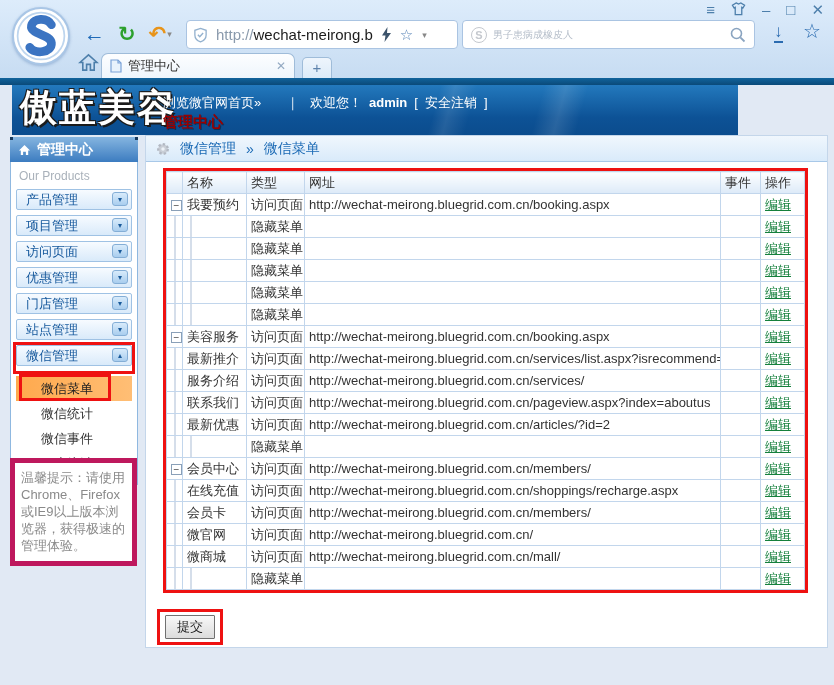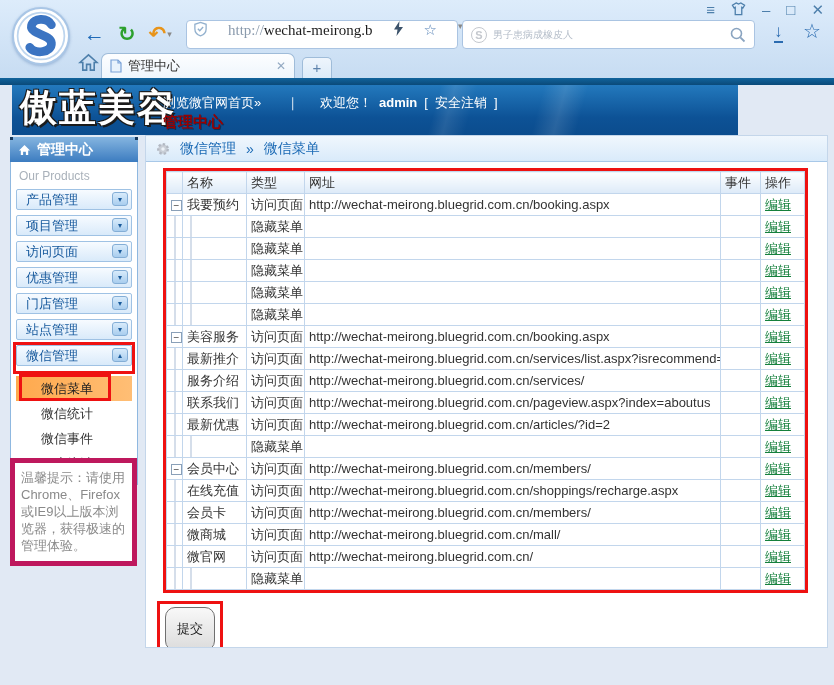--- a/index.html
+++ b/index.html
@@ -20,21 +20,21 @@
                  align-items:center; justify-content:center; z-index:5; }
   .navbtns { position:absolute; left:84px; top:21px; display:flex; gap:13px;
              align-items:center; }
   .nav-ic { font-weight:bold; font-size:21px; line-height:26px; }
   .ic-back { color:#1f6ab8; }
   .ic-refresh { color:#2ca02c; }
   .ic-undo { color:#e8941a; }
   .mini-caret { font-size:9px; color:#888; margin-left:1px; }
   .addr { position:absolute; left:186px; top:20px; width:272px; height:29px;
           background:#fff; border:1px solid #aac4e2; border-radius:4px;
-          display:flex; align-items:flex-start; padding:0 6px; gap:20px;font-family:Liberation Serif, serif; }
+          display:flex; align-items:center; padding:0 6px; gap:8px; }
   .addr .scheme { color:#8a9aac; font-size:15px; }
   .addr .host { color:#1c1c1c; font-size:15px; font-weight:500;
                 white-space:nowrap; }
   .addr-star { color:#5b86b8; font-size:15px; }
   .searchbox { position:absolute; left:462px; top:20px; width:293px; height:29px;
                background:#fff; border:1px solid #aac4e2; border-radius:4px;
                display:flex; align-items:center; padding:0 8px; gap:6px; }
   .s-mini { width:16px; height:16px; border:1px solid #c4c8ce; border-radius:50%;
             color:#c4c8ce; font-size:11px; font-weight:bold; display:flex;
             align-items:center; justify-content:center; flex:0 0 auto; }
@@ -111,41 +111,41 @@
   .tipbox { position:absolute; left:10px; top:458px; width:127px;
             background:#fff; border:5px solid #be185d; padding:7px 6px;
             color:#8a8a8a; font-size:13px; line-height:1.3; }
 
   
   .main { position:absolute; left:145px; top:135px; width:683px; height:513px;
           background:#fff; border:1px solid #c4d6ea; overflow:hidden; }
   .crumb { height:26px; background:linear-gradient(to bottom,#f0f7fd,#d9eafa);
            border-bottom:1px solid #a8c8e8; display:flex; align-items:center;
            gap:10px; padding-left:10px; font-size:14px; color:#1b6ab5; }
-  .red-frame { margin:6px 0 0 17px; width:645px; border:3px solid #ee1111; }
+  .red-frame { margin:6px 0 8px 17px; width:645px; border:3px solid #ee1111; }
   table.menu { border-collapse:collapse; table-layout:fixed; width:639px;
                font-size:13px; }
   table.menu td,table.menu th { border:1px solid #c2d6ec; height:22px;
                padding:0 0 0 4px; text-align:left; overflow:hidden;
                white-space:nowrap; font-weight:normal; color:#333; }
   table.menu th { background:linear-gradient(to bottom,#fdfeff,#ddeaf8); }
   .c-exp { width:16px; } .c-name { width:64px; } .c-type { width:58px; }
   .c-url { width:416px; } .c-evt { width:40px; } .c-act { width:44px; }
   .url-txt { color:#2a3a52; }
   .edit-link { color:#15803d; text-decoration:underline; cursor:pointer; }
   .minus-box { display:inline-block; width:11px; height:11px; line-height:9px;
                border:1px solid #8aa0b8; background:#fff; color:#444;
                font-size:10px; text-align:center; cursor:pointer; }
   td.treeline { background-image:linear-gradient(to right,transparent 7px,#aabdd4 7px,#aabdd4 8px,transparent 8px); }
   td.name-child { padding-left:14px; }
   .submit-zone { margin:8px 0 0 11px; display:inline-block;
                  border:3px solid #ee1111; padding:3px 5px; }
-  .submit-btn { font-size:13px; color:#222; padding:12px 11px;
+  .submit-btn { font-size:13px; color:#222; padding:2px 11px;
                 background:linear-gradient(to bottom,#f8f8f8,#dcdcdc);
-                border:1px solid #707070; border-radius:10px; cursor:pointer;
+                border:1px solid #707070; border-radius:1px; cursor:pointer;
                 font-family:inherit; }
   .note { margin:5px 0 0 13px; color:#dd0000; font-size:13px;
           font-weight:bold; }
 
   .footer { position:absolute; left:0; top:648px; width:834px; height:37px;
             text-align:center; padding-top:13px; color:#8593a5;
             font-size:13px; }
   svg { display:block; }
 </style>
 </head>
@@ -230,21 +230,21 @@
     </div>
     <div class="newtab">+</div>
   </div>
   <div class="darkstrip"></div>
 
   <div class="banner">
     <div class="brand">傲蓝美容</div>
     <div class="hdr-links">
       <span>浏览微官网首页»</span>
       <span style="margin-left:18px;">｜</span>
-      <span style="margin-left:14px;">欢迎您！</span>
+      <span style="margin-left:4px;">欢迎您！</span>
       <span class="uname">admin</span>
       <span>[</span>
       <span>安全注销</span>
       <span>]</span>
     </div>
     <div class="hdr-sub">管理中心</div>
   </div>
 
   <div class="sidebar">
     <div class="side-hd">
@@ -454,31 +454,31 @@
             <tr>
               <td class="treeline"></td>
               <td class="name-child">会员卡</td>
               <td>访问页面</td>
               <td class="url-txt">http://wechat-meirong.bluegrid.com.cn/members/</td>
               <td></td>
               <td><span class="edit-link">编辑</span></td>
             </tr>
             <tr>
               <td class="treeline"></td>
+              <td class="name-child">微官网</td>
+              <td>访问页面</td>
+              <td class="url-txt">http://wechat-meirong.bluegrid.com.cn/</td>
+              <td></td>
+              <td><span class="edit-link">编辑</span></td>
+            </tr>
+            <tr>
+              <td class="treeline"></td>
               <td class="name-child">微商城</td>
               <td>访问页面</td>
               <td class="url-txt">http://wechat-meirong.bluegrid.com.cn/mall/</td>
-              <td></td>
-              <td><span class="edit-link">编辑</span></td>
-            </tr>
-            <tr>
-              <td class="treeline"></td>
-              <td class="name-child">微官网</td>
-              <td>访问页面</td>
-              <td class="url-txt">http://wechat-meirong.bluegrid.com.cn/</td>
               <td></td>
               <td><span class="edit-link">编辑</span></td>
             </tr>
             <tr>
               <td class="treeline"></td>
               <td class="treeline"></td>
               <td>隐藏菜单</td>
               <td class="url-txt"></td>
               <td></td>
               <td><span class="edit-link">编辑</span></td>

